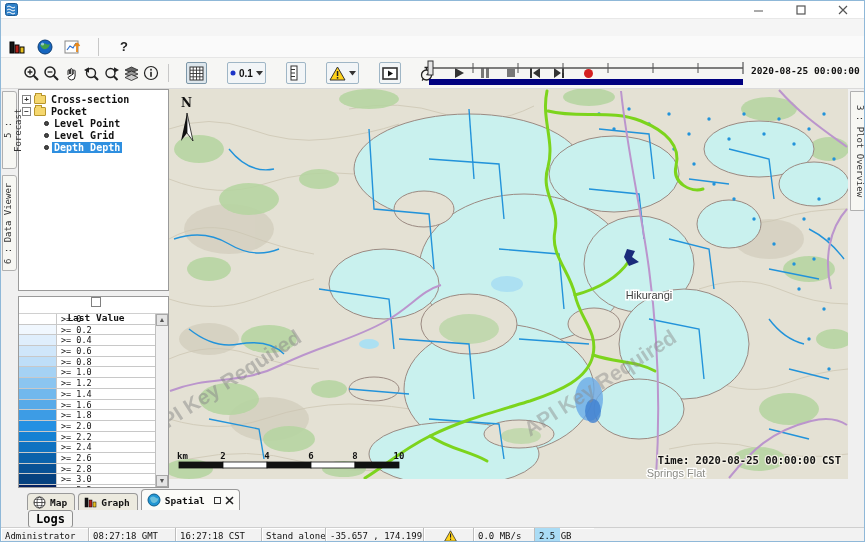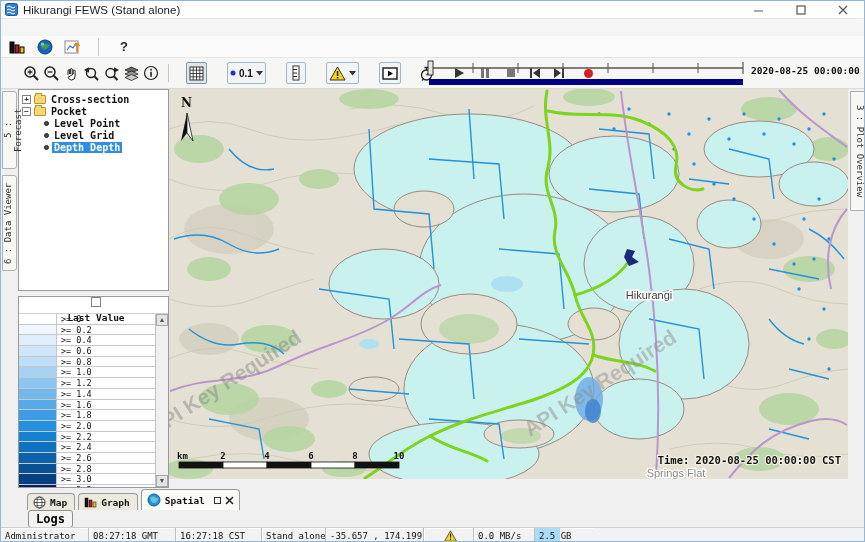--- a/index.html
+++ b/index.html
@@ -19,21 +19,21 @@
   
   .menubar { position:absolute; left:0; top:18px; width:100%; height:17px; background:#ffffff;
     display:flex; align-items:center; border-bottom:1px solid #dcdcdc; }
   .menu-item { font-size:11.5px; padding:0 9px; color:#111; }
   
   .toolbar1 { position:absolute; left:0; top:35px; width:100%; height:22px; background:#fafafa;
     display:flex; align-items:center; gap:8px; padding-left:6px; border-bottom:1px solid #e6e6e6; }
   .toolbar2 { position:absolute; left:0; top:57px; width:100%; height:31px; background:#f6f6f4;
     display:flex; align-items:center; padding-left:20px; border-bottom:1px solid #dadada; }
   .tb { display:flex; align-items:center; justify-content:center; height:22px; min-width:20px; }
-  .tbtn { border:1px solid #9fb6c6; background:#f2f5f7; border-radius:2px; padding:1px 2px; margin:0 10px; }
+  .tbtn { border:1px solid #9fb6c6; background:#f2f5f7; border-radius:2px; padding:1px 2px; margin:0 10px;justify-content:space-between; }
   .tbtn.latched { background:#dde6ec; border-color:#7d97a8; }
   .vsep { width:1px; height:18px; background:#c8c8c8; margin:0 7px; }
   .help-q { font-size:13px; font-weight:bold; color:#222; padding:0 4px; }
   .ddl { display:flex; align-items:center; gap:3px; font-size:10px; font-weight:bold; }
   
   .timeline { position:absolute; left:425px; top:58px; width:320px; height:28px; }
   .tl-datetime { position:absolute; left:750px; top:64px; width:100px; font-size:9.5px; font-weight:bold;
     font-family:"DejaVu Sans Mono", monospace; white-space:nowrap; }
   
   .main { position:absolute; left:0; top:88px; width:865px; height:399px; background:#f0f0f0; display:flex; }
@@ -102,21 +102,20 @@
 
 <div id="window">
 
   <div class="titlebar">
     <svg class="app-icon" viewBox="0 0 13 13">
       <rect x="0.5" y="0.5" width="12" height="12" rx="2" fill="#2f80c8" stroke="#1b5a94"></rect>
       <path d="M2 4 q2 -2 4 0 t4 0" stroke="#fff" stroke-width="1" fill="none"></path>
       <path d="M2 7 q2 -2 4 0 t4 0" stroke="#fff" stroke-width="1" fill="none"></path>
       <path d="M2 10 q2 -2 4 0 t4 0" stroke="#fff" stroke-width="1" fill="none"></path>
     </svg>
-    <span class="title-text">Hikurangi FEWS  (Stand alone)</span>
     <div class="win-controls">
       <div class="win-btn">
         <svg width="10" height="10">
             <line x1="0" y1="6" x2="9" y2="6" stroke="#555" stroke-width="1"></line>
           </svg>
       </div>
       <div class="win-btn">
         <svg width="10" height="10">
             <rect x="1" y="1" width="8" height="8" fill="none" stroke="#555" stroke-width="1.2"></rect>
           </svg>

